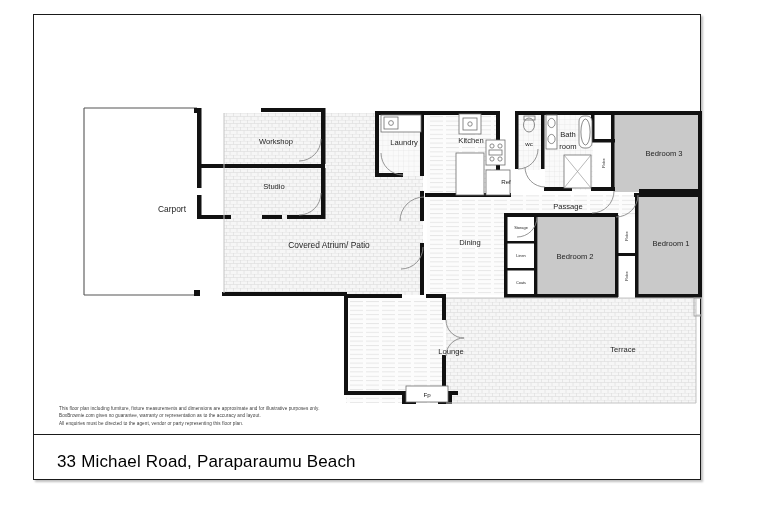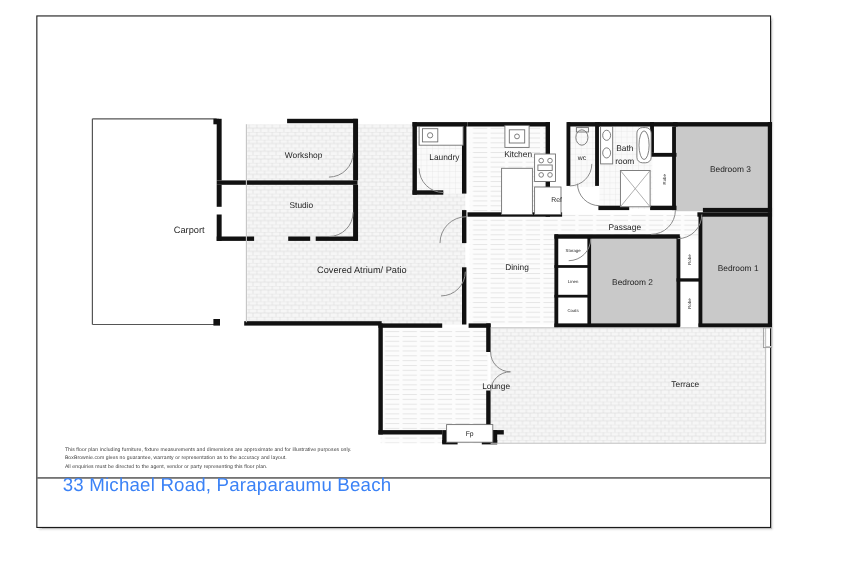--- a/index.html
+++ b/index.html
@@ -60,23 +60,23 @@
     position: absolute;
     left: 0;
     bottom: 44px;
     width: 100%;
     height: 1px;
     background: #1a1a1a;
   }
   #address {
     position: absolute;
     left: 23px;
-    bottom: 28px;
+    bottom: 7px;
     font-size: 17px;
-    color: #3b82f6;
+    color: #000000;
     letter-spacing: 0.01em;
   }
   #plan-title {
     position: absolute;
     left: 0;
     top: 388px;
     width: 100%;
     text-align: center;
     font-size: 11.5px;
     letter-spacing: 3.4px;

